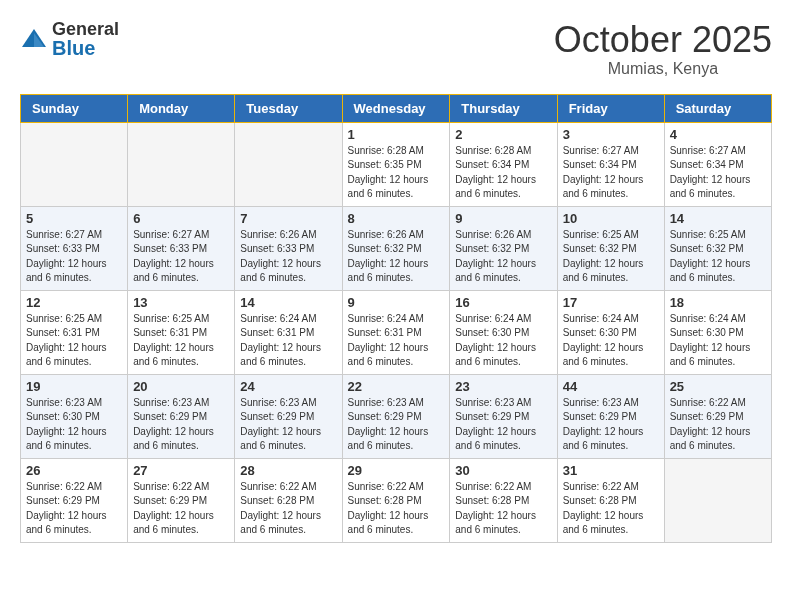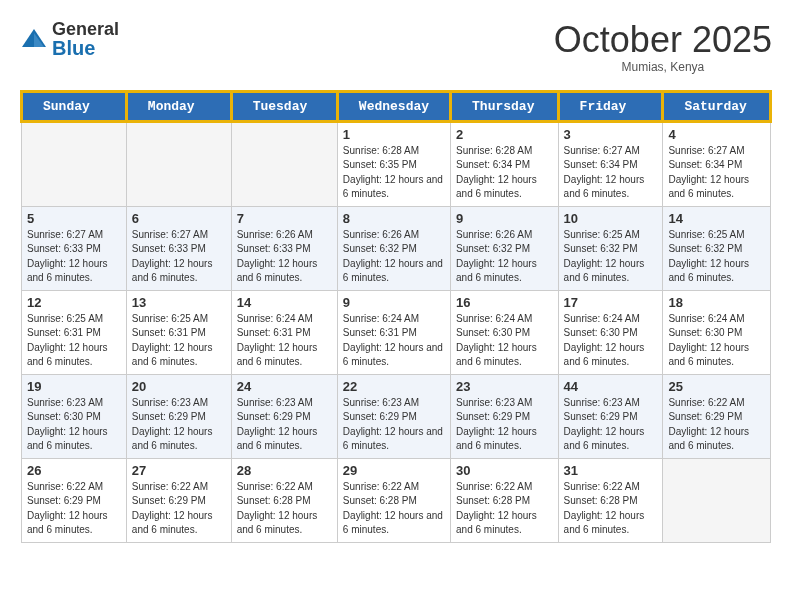--- a/index.html
+++ b/index.html
@@ -33,37 +33,36 @@
     .title-block {
       text-align: center;
     }
     .month-title {
       font-size: 36px;
       font-weight: 300;
       color: #333;
       line-height: 1.1;
     }
     .location {
-      font-size: 12px;
+      font-size: 16px;
       color: #555;
     }
     .calendar {
       width: 100%;
       border-collapse: collapse;
       border: 1px solid #ccc;
     }
     .calendar th {
       background: #2d6db5;
       color: #fff;
-      padding: 6px 20px;
+      padding: 6px 11px;
       font-size: 13px;
       font-weight: bold;
       text-align: left;
-      border: 3px solid #eab308;
-      font-family: Liberation Mono, monospace;
+      border: 1px solid #eab308;
     }
     .calendar td {
       vertical-align: top;
       padding: 4px 5px;
       border: 1px solid #ccc;
       font-size: 10.5px;
       color: #333;
       width: 108px;
       min-height: 80px;
       background: #fff;

